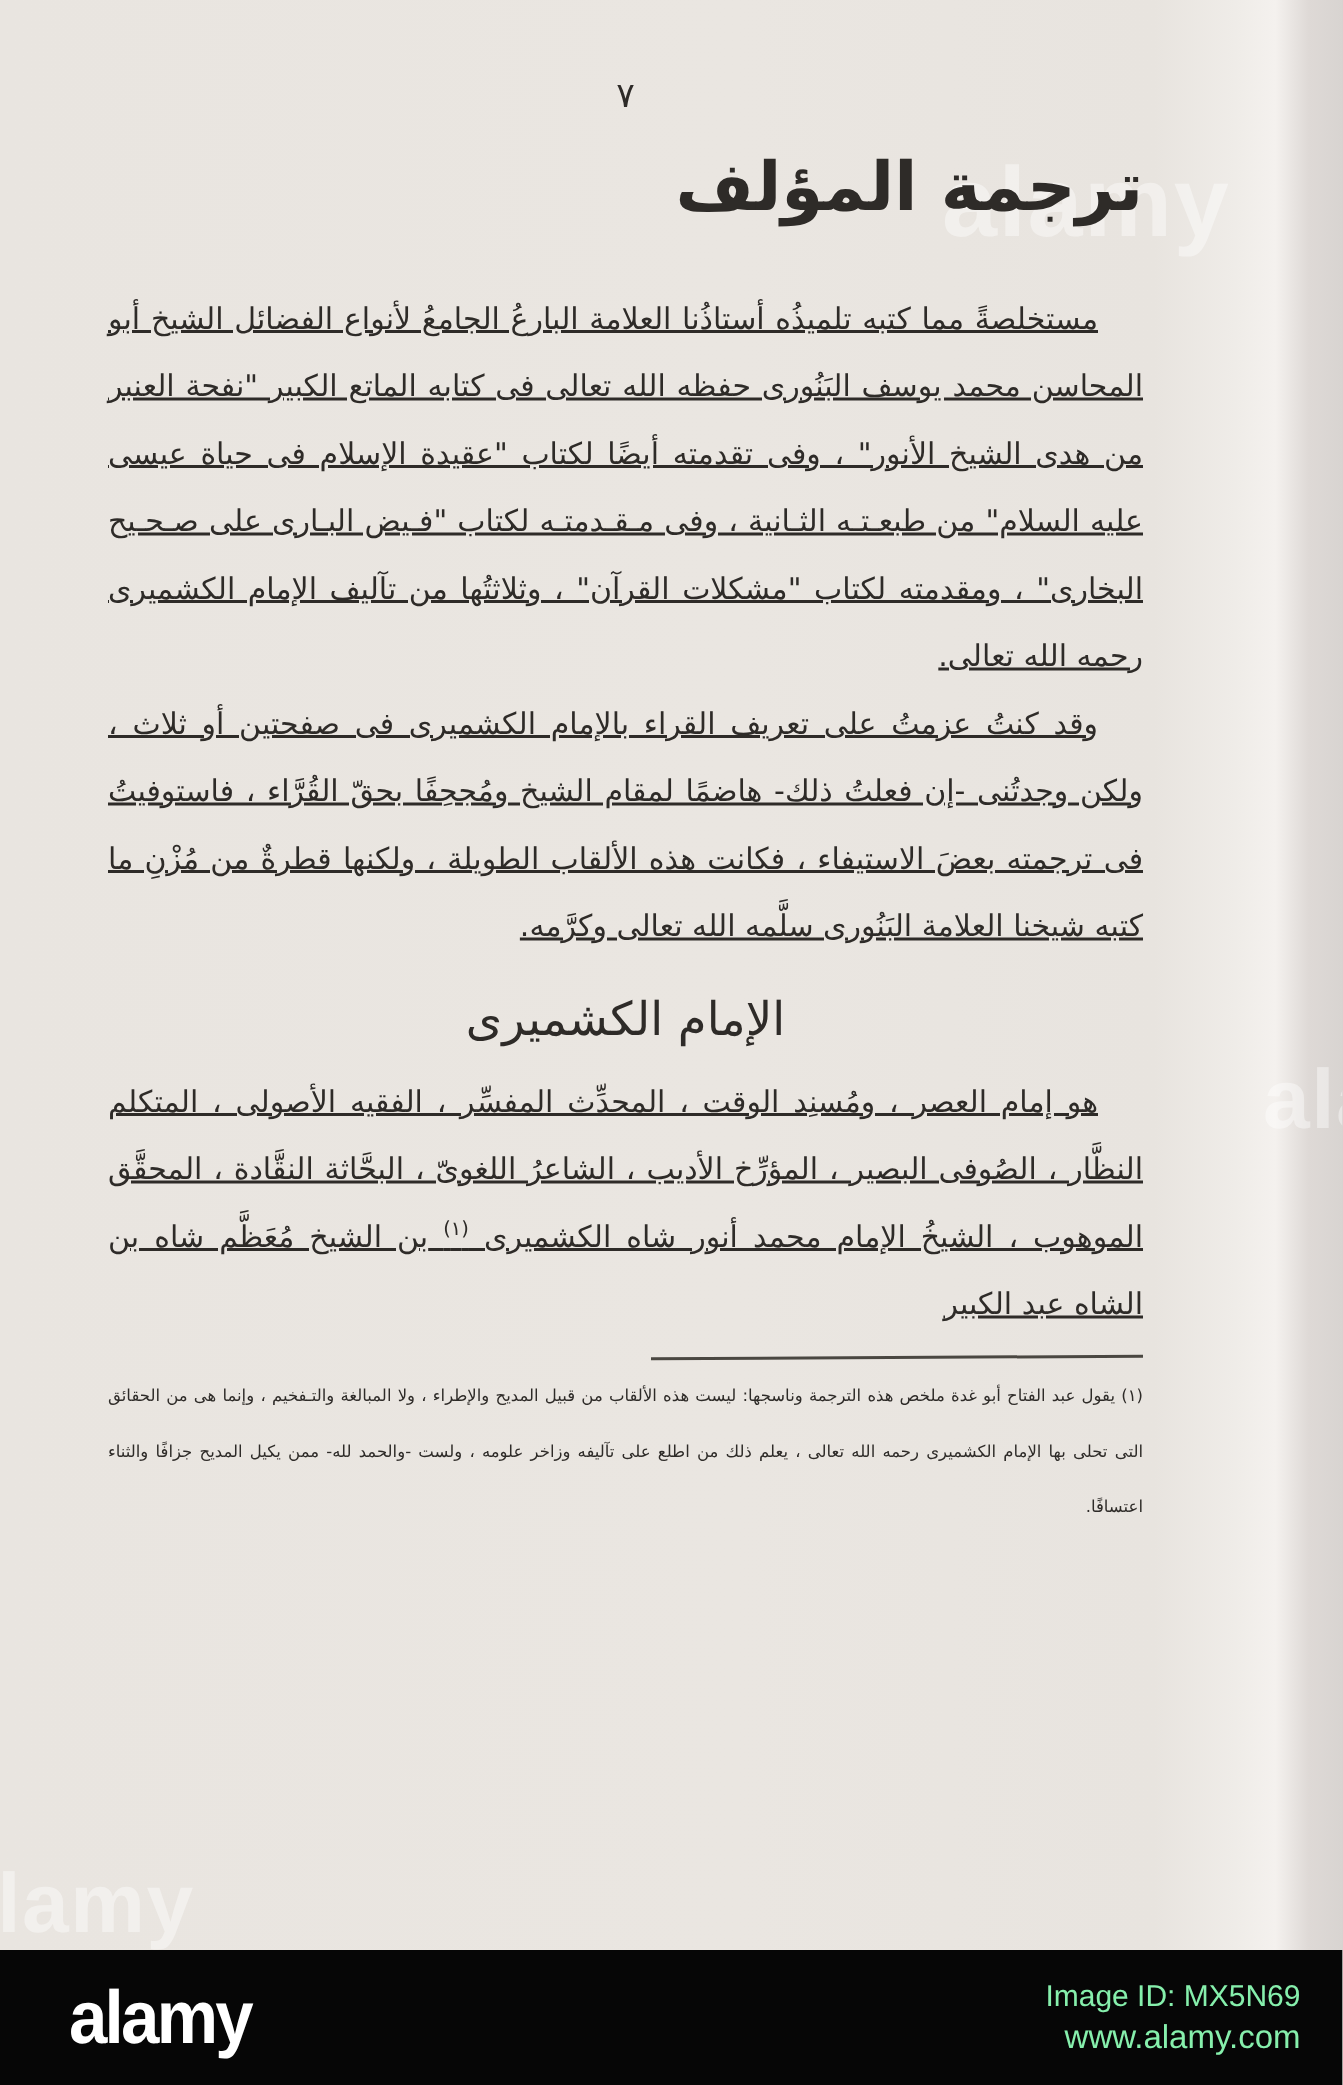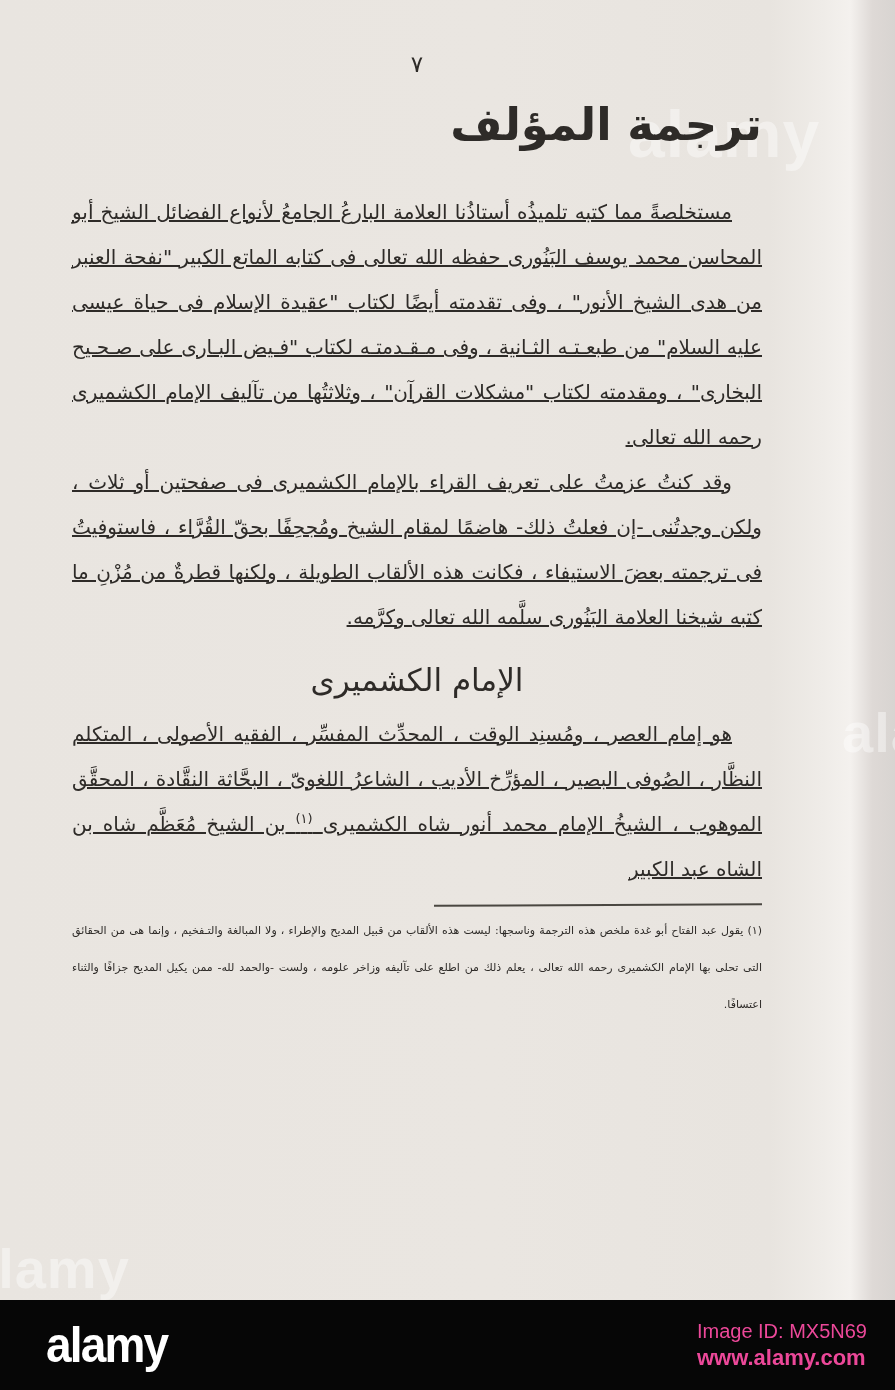--- a/index.html
+++ b/index.html
@@ -85,23 +85,23 @@
     box-sizing: border-box;
     padding: 0 28px 0 46px;
     font-family: "Liberation Sans", sans-serif;
   }
   .alamy-logo {
     color: #ffffff; font-weight: 700;
     font-size: 50px; letter-spacing: -2px;
     transform: scaleX(0.92);
     transform-origin: left center;
   }
-  .alamy-meta { color: #ec4899; }
+  .alamy-meta { text-align: right; color: #86efac; }
   .alamy-id  { font-size: 20px; line-height: 26px; }
-  .alamy-url { font-size: 22px; font-weight: 700; line-height: 28px; }
+  .alamy-url { font-size: 22px; font-weight: 400; line-height: 28px; }
 </style>
 </head>
 <body>
 
 <div class="stage">
 
   <div class="scan">
 
     <div class="wm wm-1">alamy</div>
     <div class="wm wm-2">alamy</div>

